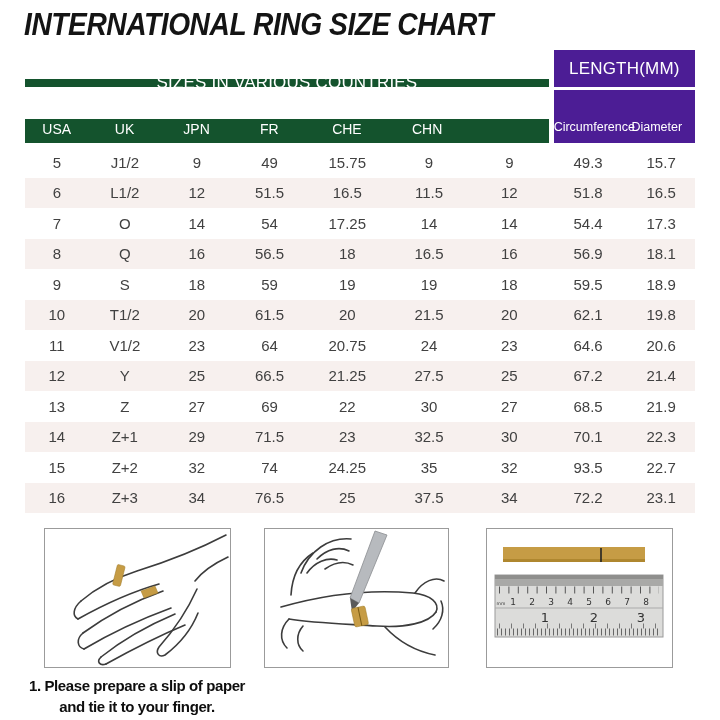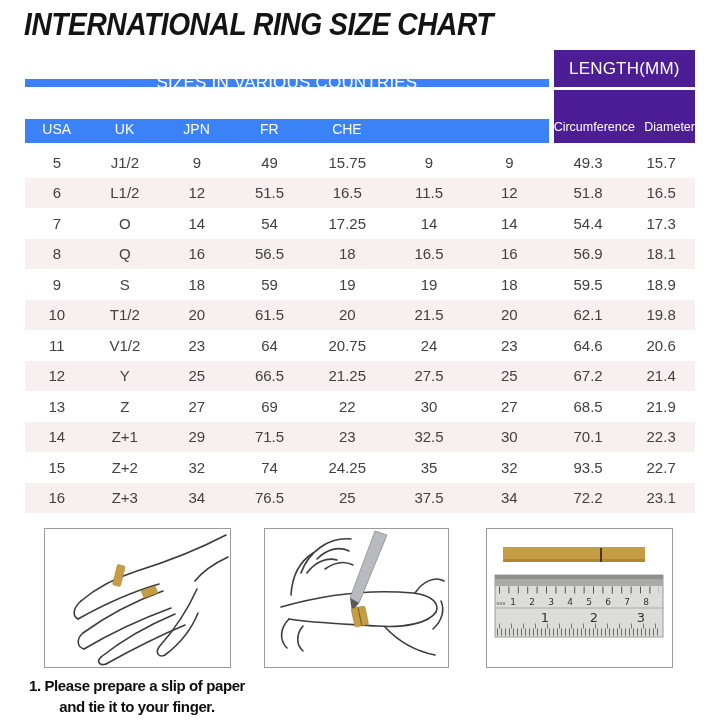--- a/index.html
+++ b/index.html
@@ -7,36 +7,36 @@
   .page{position:relative;width:720px;height:720px;background:#fff;overflow:hidden;}
 
   
   .title{position:absolute;left:24px;top:6px;margin:0;font-size:32px;font-style:italic;
     font-weight:bold;color:#141414;letter-spacing:-.5px;white-space:nowrap;
     transform:scaleX(.88);transform-origin:left center;}
 
   
   .tablewrap{position:absolute;left:25px;top:50px;width:670px;}
   .hrow{display:flex;justify-content:space-between;}
-  .hleft{width:78.2%;background:#3b82f6;margin-top:29px;}
+  .hleft{width:78.2%;background:#14532d;margin-top:29px;}
   .hright{width:21.1%;background:#4c1d95;}
   .hrow1{height:37px;margin-bottom:3px;}
   .hrow1 .hleft,.hrow1 .hright{display:flex;align-items:center;justify-content:center;
     color:#fff;font-size:17px;letter-spacing:.2px;}
   .hrow2{height:53px;}
   .hrow2 .hleft{display:flex;}
   .fcell{display:flex;flex-direction:column;align-items:center;justify-content:flex-end;
     padding-bottom:6px;gap:3px;box-sizing:border-box;}
   .fc0{width:12.1%}.fc1{width:13.8%}.fc2{width:13.7%}.fc3{width:14.1%}
   .fc4{width:15.7%}.fc5{width:15.5%}.fc6{width:15.1%}
   .flag{width:40px;height:26px;display:block;}
   .fcode{color:#fff;font-size:14px;}
   .lencols{display:flex;align-items:flex-end;padding-bottom:9px;color:#fff;font-size:12.5px;box-sizing:border-box;}
   .lencols .circ{width:55%;text-align:center;}
-  .lencols .diam{width:45%;text-align:right;}
+  .lencols .diam{width:45%;text-align:left;}
 
   
   table.sizes{width:100%;border-collapse:collapse;table-layout:fixed;margin-top:4px;}
   table.sizes td{height:30.5px;text-align:center;vertical-align:middle;
     font-size:15px;color:#414141;padding:0;}
   table.sizes tr.alt{background:#f7f0ee;}
   .c0{width:9.5%}.c1{width:10.8%}.c2{width:10.7%}.c3{width:11.0%}.c4{width:12.2%}
   .c5{width:12.2%}.c6{width:11.8%}.c7{width:11.7%}.c8{width:10.1%}
 
   
@@ -131,20 +131,34 @@
 
         <div class="fcell fc5">
           <svg class="flag" viewBox="0 0 40 26">
             <rect width="40" height="26" fill="#DA291C"></rect>
             <rect x="17" y="5.5" width="6" height="15" fill="#fff"></rect>
             <rect x="12.5" y="10" width="15" height="6" fill="#fff"></rect>
           </svg>
           <span class="fcode">CHE</span>
         </div>
 
+        <div class="fcell fc6">
+          <svg class="flag" viewBox="0 0 40 26">
+            <symbol id="st" viewBox="-1.05 -1.05 2.1 2.1">
+              <polygon points="0,-1 0.2245,-0.309 0.951,-0.309 0.3633,0.118 0.5878,0.809 0,0.382 -0.5878,0.809 -0.3633,0.118 -0.951,-0.309 -0.2245,-0.309" fill="#FFDE00"></polygon>
+            </symbol>
+            <rect width="40" height="26" fill="#DE2910"></rect>
+            <use href="#st" x="3.5" y="3.5" width="9.5" height="9.5"></use>
+            <use href="#st" x="14.5" y="1.6" width="3.6" height="3.6"></use>
+            <use href="#st" x="17.5" y="5" width="3.6" height="3.6"></use>
+            <use href="#st" x="17.5" y="9.4" width="3.6" height="3.6"></use>
+            <use href="#st" x="14.5" y="12.8" width="3.6" height="3.6"></use>
+          </svg>
+          <span class="fcode">CHN</span>
+        </div>
 
       </div>
       <div class="hright lencols">
         <span class="circ">Circumference</span>
         <span class="diam">Diameter</span>
       </div>
     </div>
 
     <table class="sizes">
       <colgroup>

